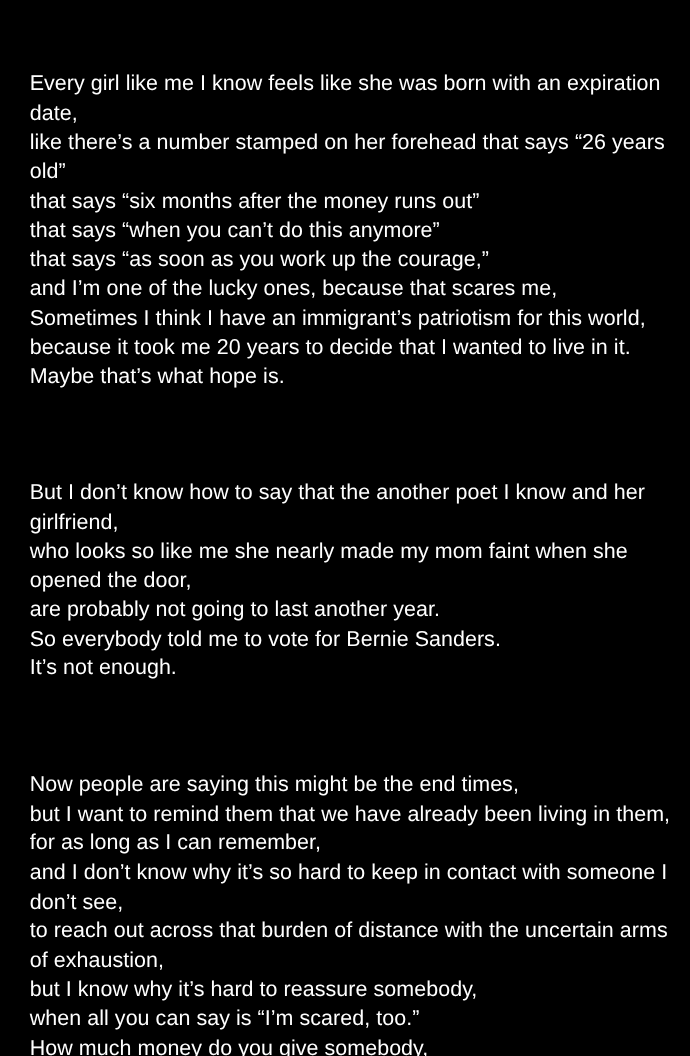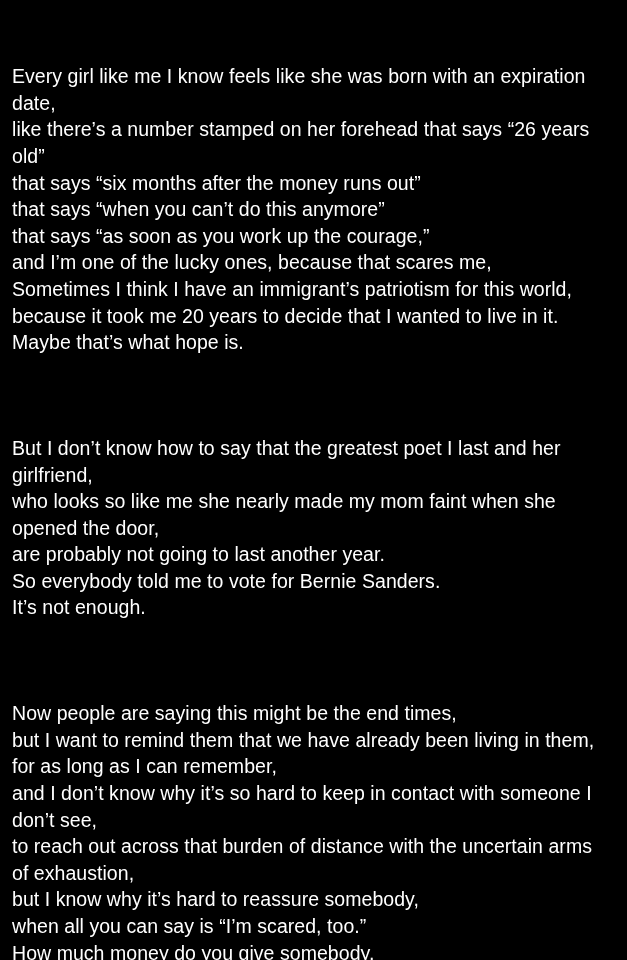--- a/index.html
+++ b/index.html
@@ -23,42 +23,42 @@
   .poem {
     color: #ffffff;
     font-size: 19.5px;
     line-height: 26.6px;
     letter-spacing: 0.05px;
     font-weight: 400;
     white-space: pre-wrap;
     word-wrap: break-word;
   }
   .stanza {
-    margin: 0 0 26px 0;
+    margin: 0 0 26px 15px;
     white-space: pre-wrap;
   }
   .stanza:last-child {
     margin-bottom: 0;
   }
 </style>
 </head>
 <body>
 
 <div class="page">
   <div class="poem">
     <p class="stanza">Every girl like me I know feels like she was born with an expiration date,
 like there’s a number stamped on her forehead that says “26 years old”
 that says “six months after the money runs out”
 that says “when you can’t do this anymore”
 that says “as soon as you work up the courage,”
 and I’m one of the lucky ones, because that scares me,
 Sometimes I think I have an immigrant’s patriotism for this world,
 because it took me 20 years to decide that I wanted to live in it.
 Maybe that’s what hope is.</p>
-    <p class="stanza">But I don’t know how to say that the greatest poet I last and her girlfriend,
+    <p class="stanza">But I don’t know how to say that the another poet I know and her girlfriend,
 who looks so like me she nearly made my mom faint when she opened the door,
 are probably not going to last another year.
 So everybody told me to vote for Bernie Sanders.
 It’s not enough.</p>
     <p class="stanza">Now people are saying this might be the end times,
 but I want to remind them that we have already been living in them,
 for as long as I can remember,
 and I don’t know why it’s so hard to keep in contact with someone I don’t see,
 to reach out across that burden of distance with the uncertain arms of exhaustion,
 but I know why it’s hard to reassure somebody,

